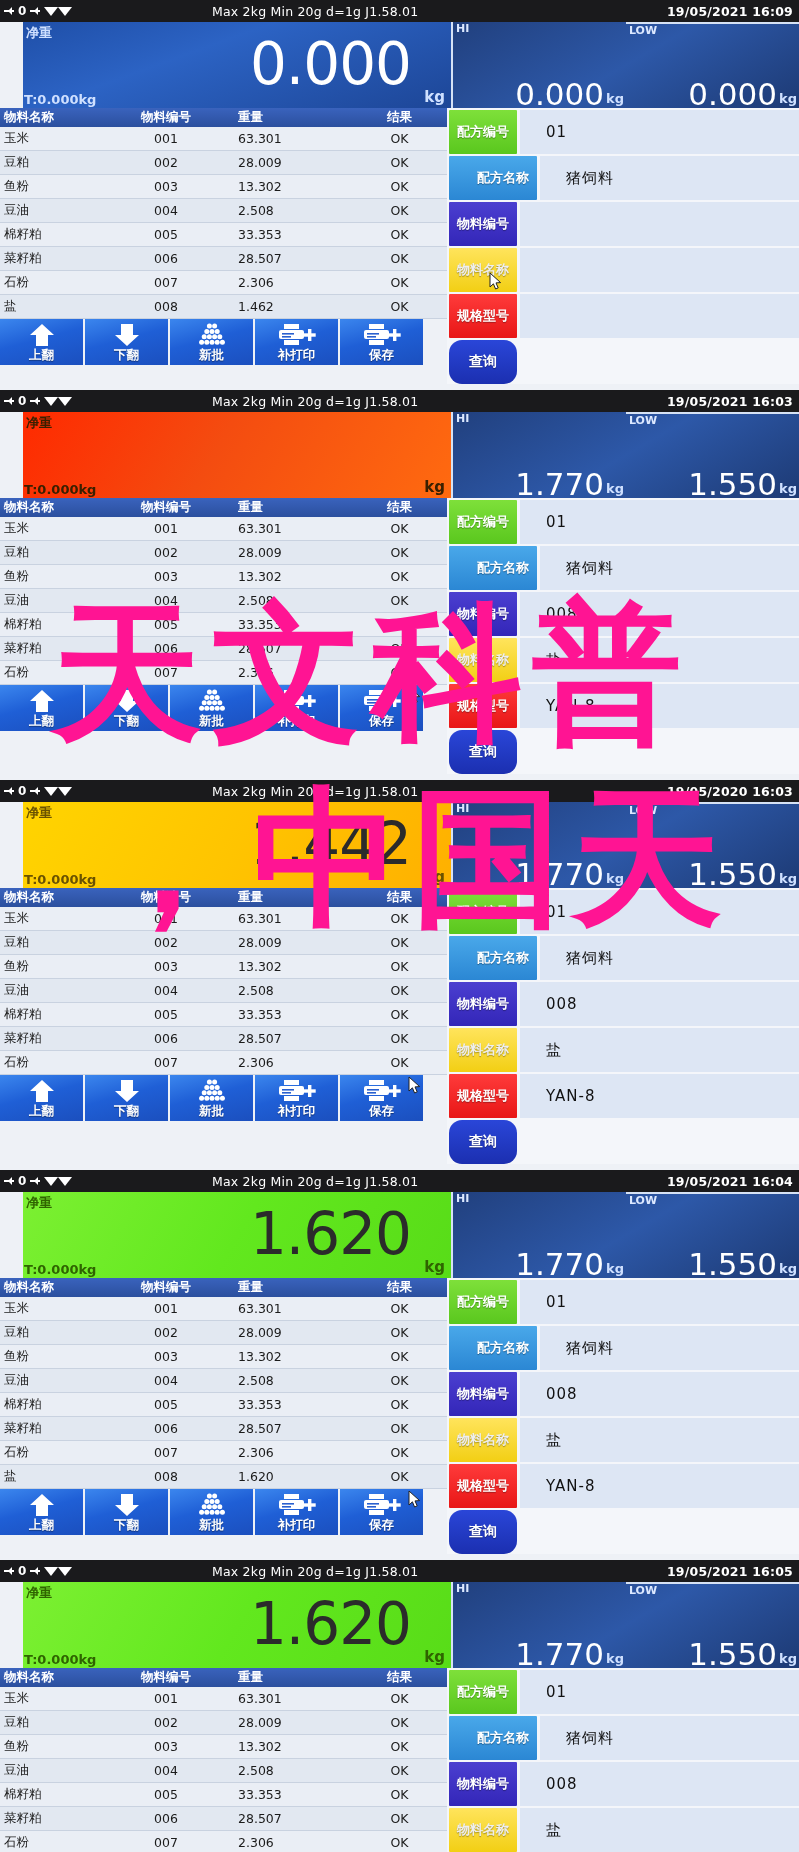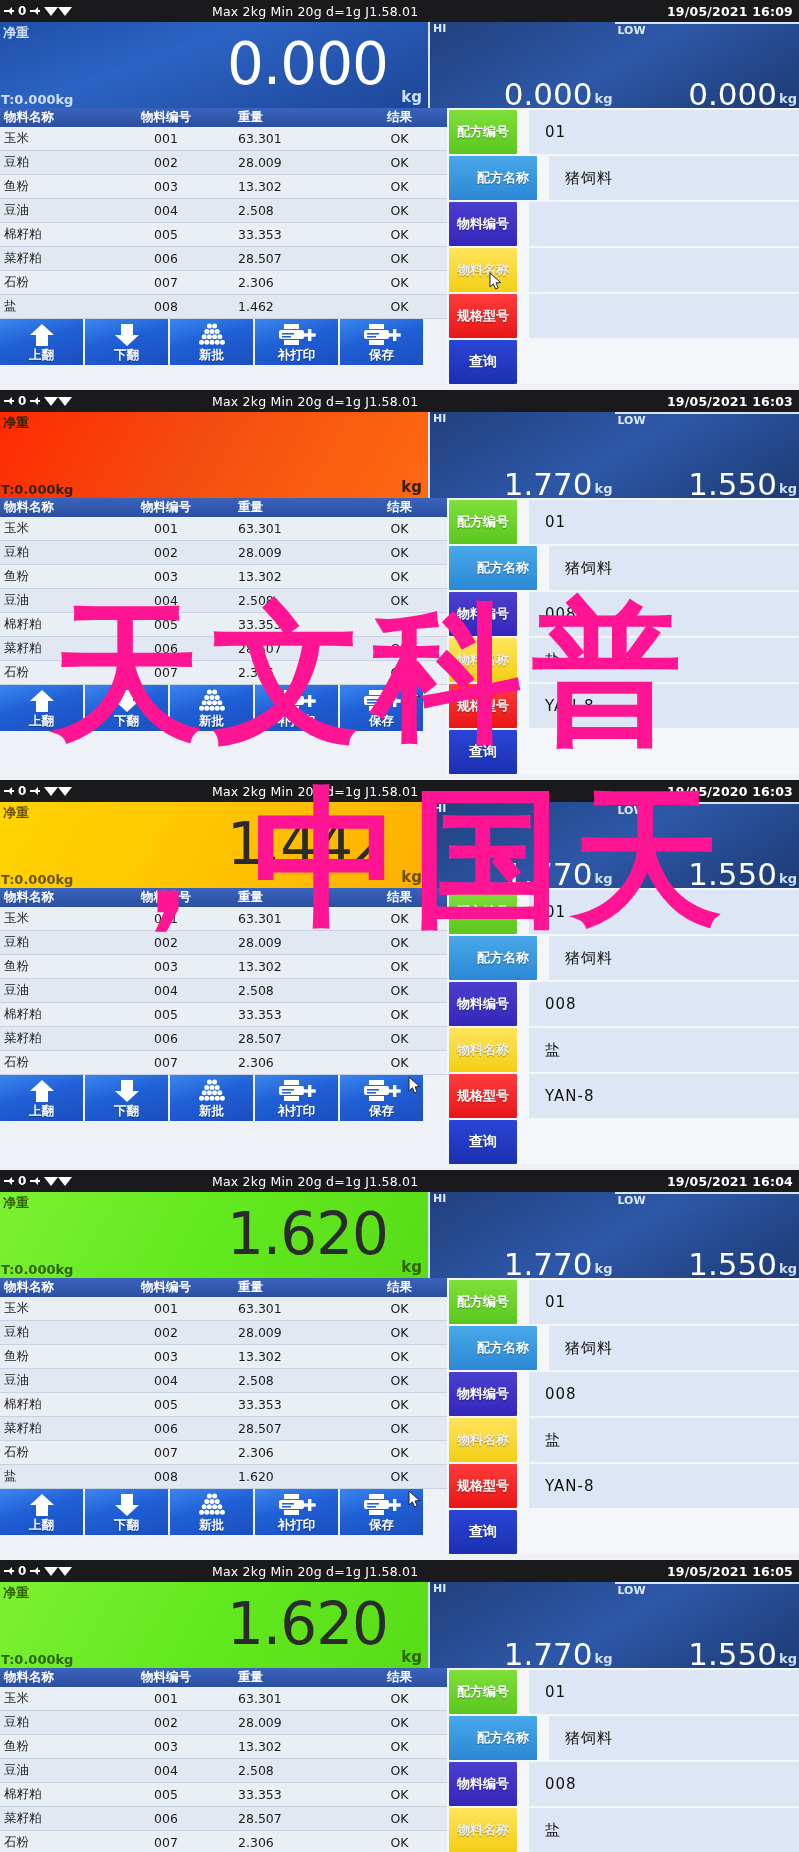--- a/index.html
+++ b/index.html
@@ -21,21 +21,21 @@
   .arrowL:before{content:"";position:absolute;left:0;top:4px;width:10px;height:2px;background:#fff;}
   .arrowL:after{content:"";position:absolute;left:0;top:1px;border:4px solid transparent;
                 border-right-color:#fff;}
   .vee{display:inline-block;width:0;height:0;border-left:7px solid transparent;
        border-right:7px solid transparent;border-top:9px solid #fff;}
   .vee2{display:inline-block;width:0;height:0;border-left:7px solid transparent;
        border-right:7px solid transparent;border-top:9px solid #fff;margin-left:-3px;}
 
   
   .readrow{display:flex;height:86px;}
-  .bigweight{position:relative;flex:0 0 428px;overflow:hidden;}
+  .bigweight{position:relative;flex:0 0 428px;overflow:hidden;margin-left:23px;}
   .bigweight .net{position:absolute;left:3px;top:2px;font-size:13px;font-weight:700;}
   .bigweight .tare{position:absolute;left:1px;bottom:1px;font-size:13px;font-weight:700;}
   .bigweight .val{position:absolute;right:40px;top:50%;transform:translateY(-52%);
                   font-size:58px;line-height:58px;font-weight:400;letter-spacing:-1px;}
   .bigweight .unit{position:absolute;right:6px;bottom:2px;font-size:15px;font-weight:700;}
 
   .blue-lcd{background:linear-gradient(160deg,#1f4fa8 0%,#2c63c4 38%,#1d4697 100%);color:#fff;}
   .blue-lcd .net,.blue-lcd .tare,.blue-lcd .unit{color:#cfe0ff;}
   .red-lcd{background:linear-gradient(120deg,#ff2a00 0%,#f44c10 45%,#ff6a10 100%);color:#2b2b2b;}
   .red-lcd .net,.red-lcd .tare,.red-lcd .unit{color:#3a2000;}
@@ -63,34 +63,34 @@
                border-bottom:1px solid #c9d2e0;background:#eaeef5;}
   table.mat tr:nth-child(even) td{background:#e2e8f1;}
   .c-name{width:108px;text-align:left;padding-left:4px !important;}
   .c-code{width:108px;text-align:center;}
   .c-wt{width:114px;text-align:left;padding-left:18px !important;}
   .c-res{width:95px;text-align:center;}
   table.mat th.c-name{padding-left:4px;}
 
   .sideform{flex:1 1 auto;display:flex;flex-direction:column;padding:2px 0 0 2px;gap:2px;
             background:#f4f6fa;}
-  .frow{display:flex;gap:12px;height:44px;}
+  .frow{display:flex;gap:3px;height:44px;}
   .flabel{flex:0 0 68px;display:flex;align-items:center;justify-content:center;
           font-size:13px;font-weight:700;color:#fff;border-radius:1px;
           text-shadow:0 1px 1px rgba(0,0,0,.35);}
   .fval{flex:1 1 auto;background:#dde6f4;display:flex;align-items:center;
-        padding-left:16px;font-size:15px;color:#111;letter-spacing:1px;}
+        padding-left:26px;font-size:15px;color:#111;letter-spacing:1px;}
   .lab-green{background:linear-gradient(180deg,#7ee03a,#5ac71e);}
   .lab-cyan{background:linear-gradient(180deg,#49a8ea,#2b87d4);padding-left:20px;}
   .lab-indigo{background:linear-gradient(180deg,#4b3fd0,#3326b8);}
   .lab-yellow{background:linear-gradient(180deg,#ffe martial,#f5d21a);}
   .lab-yellow{background:linear-gradient(180deg,#ffe45c,#f2cf14);color:#eee;}
   .lab-red{background:linear-gradient(180deg,#ff3b3b,#e81616);}
   .qbtn{flex:0 0 68px;height:44px;display:flex;align-items:center;justify-content:center;
-        font-size:14px;font-weight:700;color:#fff;border-radius:1px;
+        font-size:14px;font-weight:700;color:#fff;border-radius:13px;
         background:linear-gradient(180deg,#2a46d8,#1b2fb0);text-shadow:0 1px 1px rgba(0,0,0,.4);}
 
   
   .toolbar{display:flex;height:46px;width:425px;}
   .tbtn{flex:1;position:relative;background:linear-gradient(165deg,#3b86ee 0%,#1f5fd6 45%,#1b4fbe 100%);
         border-right:2px solid #eef1f6;display:flex;flex-direction:column;align-items:center;
         justify-content:flex-start;padding-top:3px;}
   .tbtn .tlab{font-size:12.5px;font-weight:700;color:#fff;text-shadow:0 1px 1px rgba(0,0,0,.4);
               position:absolute;bottom:1px;}
   .tbtn svg{display:block;}

